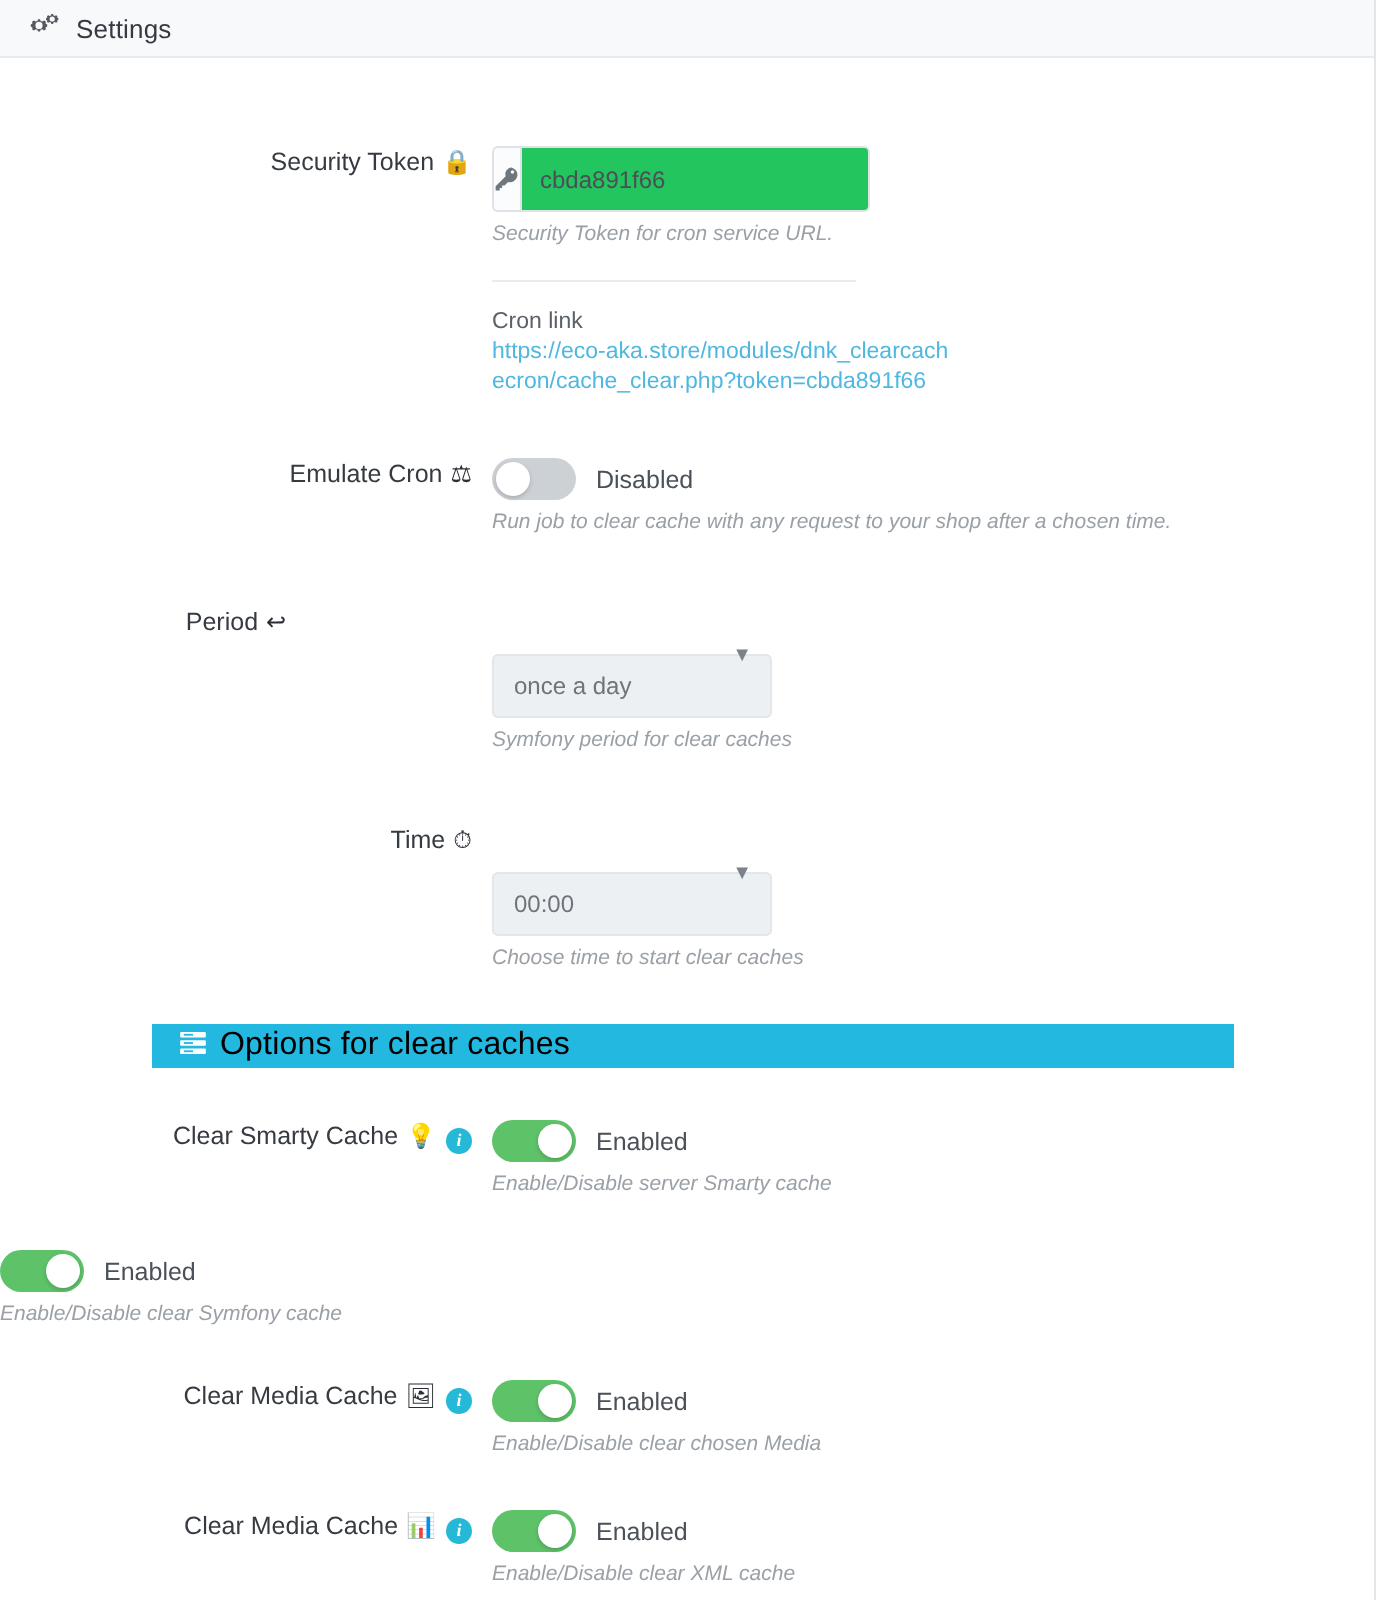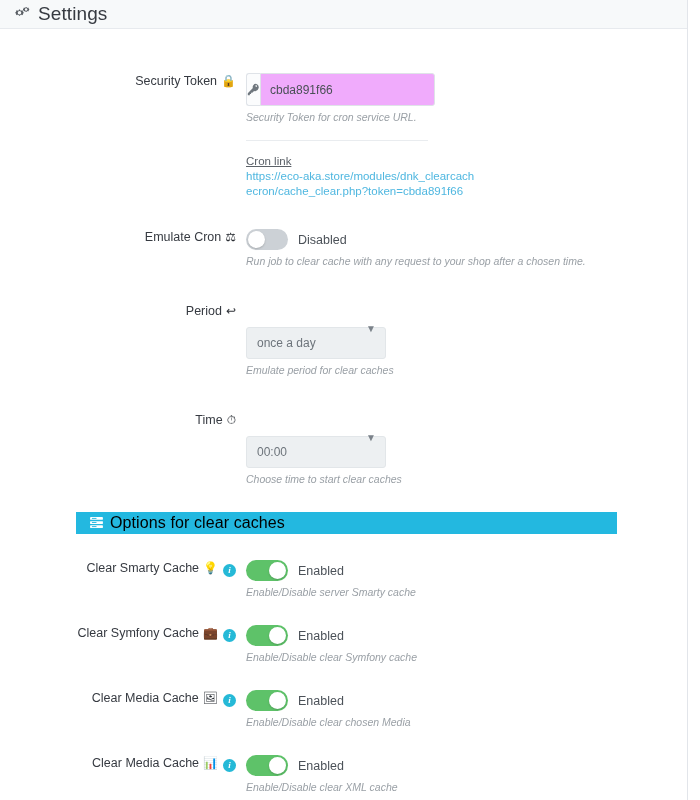--- a/index.html
+++ b/index.html
@@ -22,21 +22,21 @@
   .panel-head {
     height: 29px;
     background: #f7f9fa;
     border-bottom: 1px solid #e7eaee;
     display: flex;
     align-items: center;
     padding: 0 0 0 14px;
     gap: 8px;
   }
   .panel-head .title {
-    font-size: 19px;
+    font-size: 13px;
     color: #363a41;
     letter-spacing: .1px;
   }
   .cogs-ico { display:inline-block; width:16px; height:14px; position:relative; color:#555a60;}
   .cogs-ico svg { display:block; }
 
   
   .body { padding: 0; }
   .row {
     display: flex;
@@ -79,30 +79,30 @@
     border-right: none;
     border-radius: 3px 0 0 3px;
     background: #fbfcfd;
     display: flex; align-items: center; justify-content: center;
     color: #6f777e;
   }
   .ig-input {
     flex: 1 1 auto; height: 33px;
     border: 1px solid #dfe3e8;
     border-radius: 0 3px 3px 0;
-    background: #f0abfc;
+    background: #22c55e;
     padding: 0 9px;
     font-size: 12px;
     color: #4a5056;
     font-family: "Liberation Sans", sans-serif;
     outline: none;
   }
   .divider { height:1px; background:#e9ecef; width:182px; margin:16px 0 12px 0; }
 
-  .cronlink-label { font-size: 11.5px; color: #5b6168; line-height: 16px; text-decoration: underline; }
+  .cronlink-label { font-size: 11.5px; color: #5b6168; line-height: 16px; }
   .cronlink {
     display:block;
     font-size: 11.5px;
     color: #4fb7e0;
     text-decoration: none;
     line-height: 15px;
     word-break: break-all;
     max-width: 232px;
   }
 
@@ -211,31 +211,31 @@
           <div class="switch">
               <span class="knob"></span>
             </div>
           <span class="sw-text">Disabled</span>
         </div>
         <div class="hint">Run job to clear cache with any request to your shop after a chosen time.</div>
       </div>
     </div>
 
     <div class="row" style="padding-top:28px;">
-      <div class="lbl" style="padding-top:7px;">
+      <div class="lbl" style="padding-top:7px;text-align:center;">
         <span>Period</span><span class="ico">↩</span>
       </div>
       <div class="ctrl">
         <div class="sel-wrap">
           <select class="sel">
             <option>once a day</option>
           </select>
           <span class="sel-caret">▼</span>
         </div>
-        <div class="hint">Emulate period for clear caches</div>
+        <div class="hint">Symfony period for clear caches</div>
       </div>
     </div>
 
     <div class="row" style="padding-top:28px;">
       <div class="lbl" style="padding-top:7px;">
         <span>Time</span><span class="ico">⏱</span>
       </div>
       <div class="ctrl">
         <div class="sel-wrap">
           <select class="sel">
@@ -271,23 +271,20 @@
         <div class="switch on">
                 <span class="knob"></span>
               </div>
         <span class="sw-text">Enabled</span>
       </div>
       <div class="hint">Enable/Disable server Smarty cache</div>
     </div>
   </div>
 
   <div class="row" style="padding-top:26px;">
-    <div class="lbl">
-      <span>Clear Symfony Cache</span><span class="ico">💼</span><span class="info-ico">i</span>
-    </div>
     <div class="ctrl">
       <div class="toggle-wrap">
         <div class="switch on">
                 <span class="knob"></span>
               </div>
         <span class="sw-text">Enabled</span>
       </div>
       <div class="hint">Enable/Disable clear Symfony cache</div>
     </div>
   </div>

